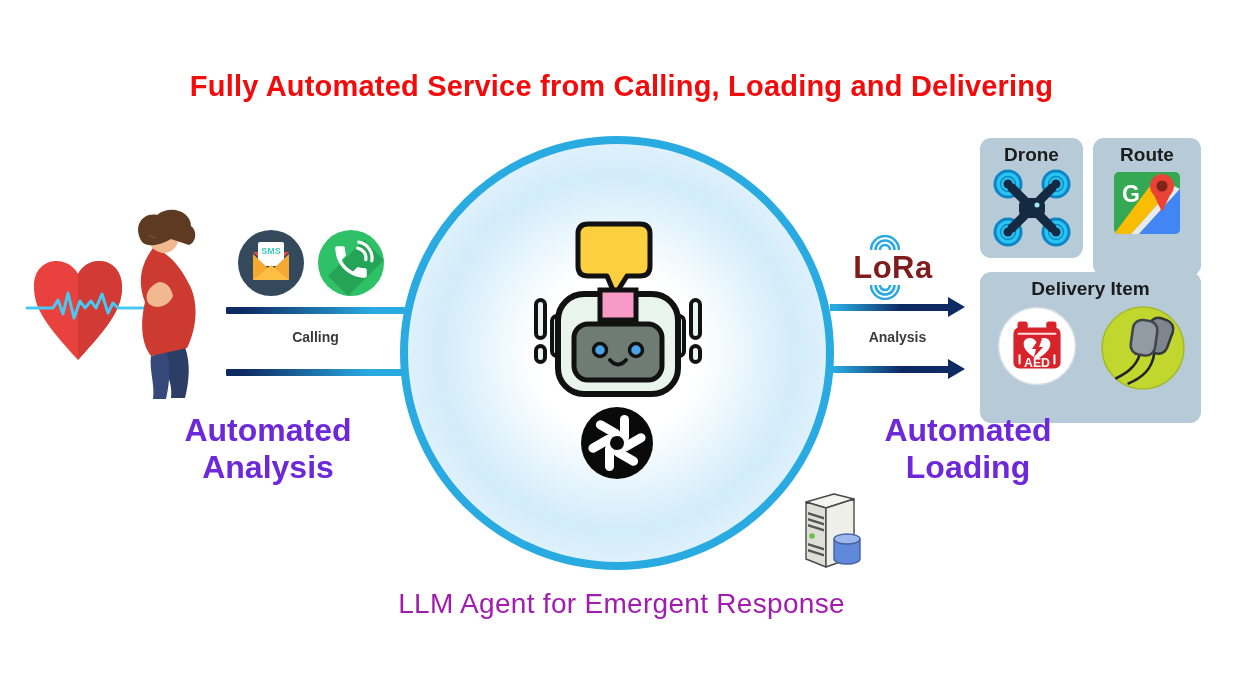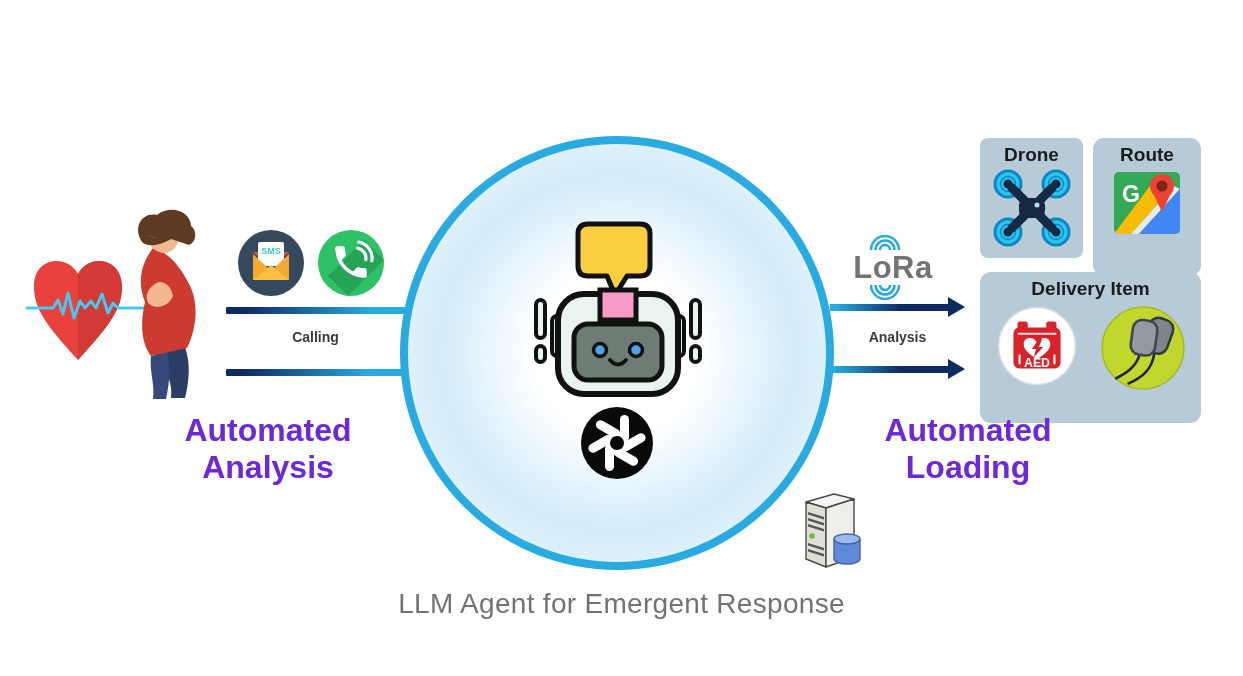--- a/index.html
+++ b/index.html
@@ -22,40 +22,41 @@
   .arrow-left{background:linear-gradient(90deg,#0E2A63 10%,#29ABE2 82%);}
   .arrow-right-wrap{display:flex;align-items:center;height:20px;z-index:3;}
   .arrow-right-line{flex:1;height:7px;background:linear-gradient(90deg,#29ABE2 4%,#0E2A63 60%);}
   .arrow-head{width:0;height:0;border-top:10px solid transparent;border-bottom:10px solid transparent;border-left:17px solid #0E2A63;}
   .flow-label{font-size:14px;font-weight:bold;color:#3A3A3A;text-align:center;z-index:3;}
   .heading{
     text-align:center;font-size:32px;line-height:1.16;font-weight:bold;color:#6d28d9;z-index:2;
   }
   .caption{
     left:0;top:588px;width:100%;text-align:center;
-    font-size:28px;color:#737373;font-weight:normal;letter-spacing:.3px;
+    font-size:28px;color:#a21caf;font-weight:normal;letter-spacing:.3px;
   }
   .panel{
     background:#B6CBD7;border-radius:11px;box-sizing:border-box;z-index:2;
     display:flex;flex-direction:column;align-items:center;
   }
   .panel-label{font-size:19px;font-weight:bold;color:#1B1B1B;margin-top:6px;}
   .delivery-icons{display:flex;gap:24px;margin-top:6px;}
   .lora-wrap{left:846px;top:236px;width:94px;height:64px;z-index:3;text-align:center;}
-  .lora-text{font-size:31px;font-weight:bold;color:#737373;line-height:64px;letter-spacing:.5px;}
+  .lora-text{font-size:31px;font-weight:bold;color:#7f1d1d;line-height:64px;letter-spacing:.5px;}
   .lora-arcs{position:absolute;left:24px;width:30px;height:15px;}
   .lora-arcs.top{top:-1px;}
   .lora-arcs.bottom{bottom:0px;}
   svg{display:block;}
 </style>
 </head>
 <body>
 
 <div class="canvas">
 
+  <div class="abs title">Fully Automated Service from Calling, Loading and Delivering</div>
 
   <svg class="abs" style="left:25px;top:190px;z-index:2;" width="215" height="212" viewBox="0 0 215 212">
 
     <g>
       <path d="M53 84 C43 64 9 66 9 96 C8 122 30 144 53 170 C76 144 98 122 97 96 C96 66 63 64 53 84 Z" fill="#E9423E"></path>
       <path d="M53 84 C63 64 96 66 97 96 C98 122 76 144 53 170 Z" fill="#D23A35"></path>
       <polyline points="2,118 28,118 33,110 38,124 43,103 49,128 55,111 60,118 66,111 71,118 77,104 83,123 88,113 93,118 142,118" fill="none" stroke="#46C9F2" stroke-width="3" stroke-linejoin="round" stroke-linecap="round"></polyline>
     </g>
 
     <g>
@@ -169,21 +170,21 @@
   <div class="abs arrow-right-wrap" style="left:830px;top:297px;width:135px;">
     <div class="arrow-right-line"></div>
       <div class="arrow-head"></div>
   </div>
   <div class="abs flow-label" style="left:830px;top:329px;width:135px;">Analysis</div>
   <div class="abs arrow-right-wrap" style="left:830px;top:359px;width:135px;">
     <div class="arrow-right-line"></div>
       <div class="arrow-head"></div>
   </div>
 
-  <div class="abs panel" style="left:980px;top:138px;width:103px;height:120px;border-radius:8px;">
+  <div class="abs panel" style="left:980px;top:138px;width:103px;height:120px;">
     <div class="panel-label">Drone</div>
     <svg width="80" height="80" viewBox="0 0 80 80" style="margin-top:2px;">
       <g fill="#29C5F2" stroke="#0D85C4" stroke-width="3">
         <circle cx="16" cy="16" r="13"></circle>
           <circle cx="64" cy="16" r="13"></circle>
         <circle cx="16" cy="64" r="13"></circle>
           <circle cx="64" cy="64" r="13"></circle>
       </g>
       <g fill="none" stroke="#0D85C4" stroke-width="1.3">
         <circle cx="16" cy="16" r="7.5"></circle>

